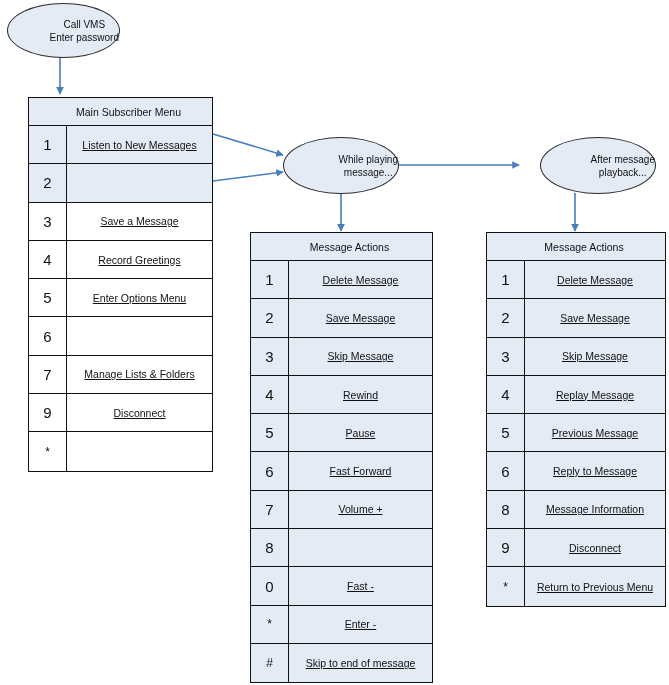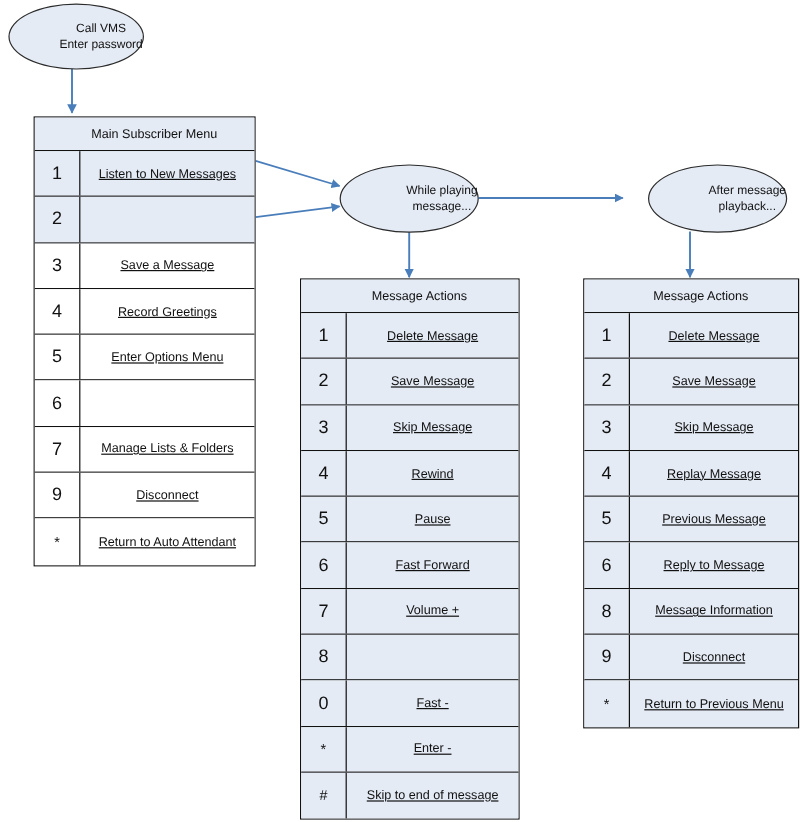--- a/index.html
+++ b/index.html
@@ -171,21 +171,20 @@
         <div class="menu-row fill-white">
           <div class="menu-key">7</div>
           <div class="menu-label">Manage Lists &amp; Folders</div>
         </div>
         <div class="menu-row fill-white">
           <div class="menu-key">9</div>
           <div class="menu-label">Disconnect</div>
         </div>
         <div class="menu-row fill-white">
           <div class="menu-key sym">*</div>
-          <div class="menu-label">Return to Auto Attendant</div>
         </div>
       </div>
   </div>
 
   <div class="menu-table" style="left:250px; top:232px; width:183px;">
     <div class="menu-title">Message Actions</div>
     <div>
         <div class="menu-row fill-blue">
           <div class="menu-key">1</div>
           <div class="menu-label">Delete Message</div>

